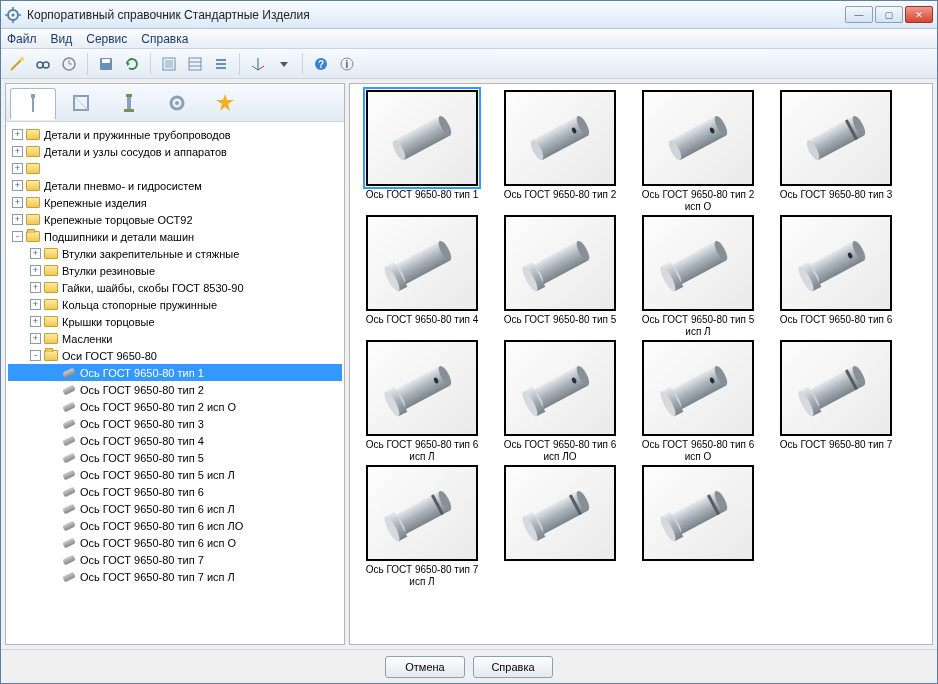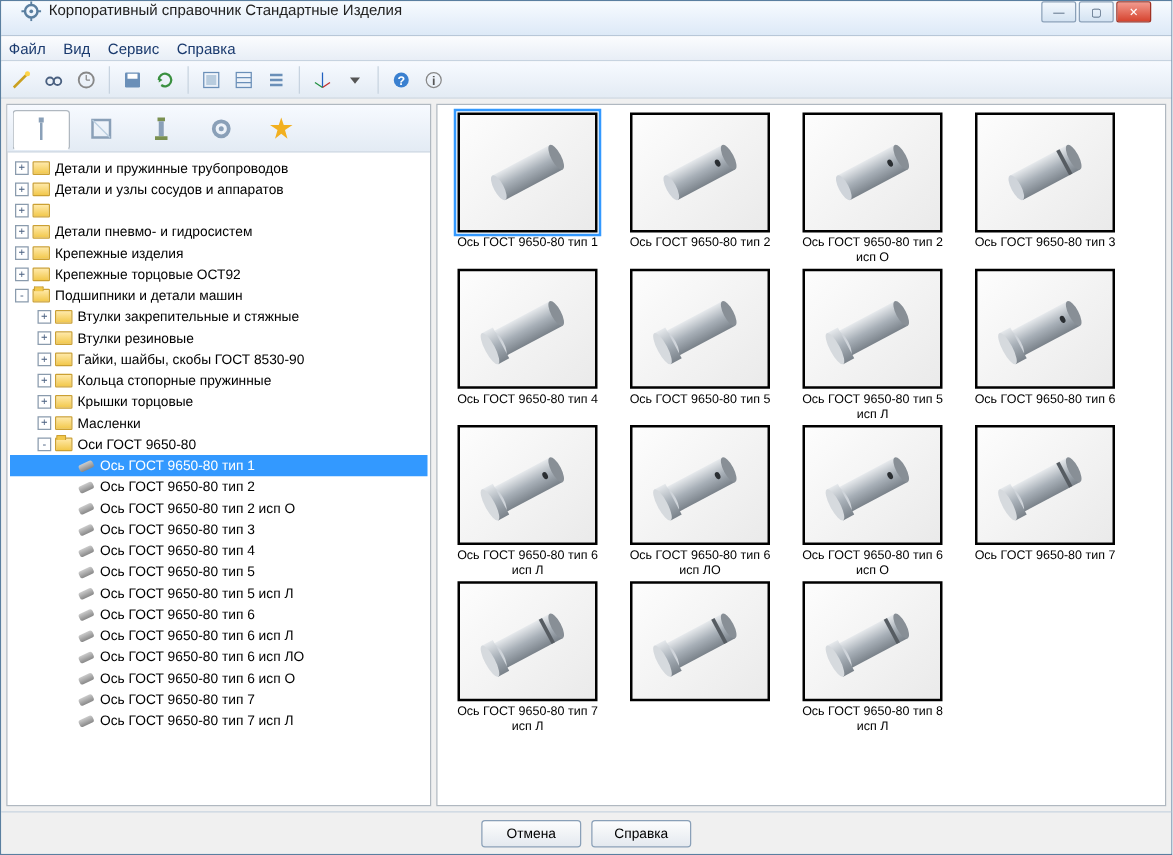--- a/index.html
+++ b/index.html
@@ -1,18 +1,18 @@
 <!DOCTYPE html>
 <html><head>
 <meta charset="utf-8">
 <style>
   * { box-sizing: border-box; margin: 0; padding: 0; }
   body { font-family: "Segoe UI", Tahoma, sans-serif; font-size: 11px; background: #fff; width: 938px; height: 684px; overflow: hidden; }
   .window { width: 938px; height: 684px; border: 1px solid #5a7fa0; display: flex; flex-direction: column; background: #f0f0f0; }
-  .titlebar { height: 28px; background: linear-gradient(#f7fbff,#dde9f7); display: flex; padding: 0 16px; border-bottom: 1px solid #b8c7d8; }
+  .titlebar { height: 28px; background: linear-gradient(#f7fbff,#dde9f7); display: flex; align-items: center; padding: 0 4px; border-bottom: 1px solid #b8c7d8; }
   .title-icon { width: 16px; height: 16px; margin-right: 6px; }
   .titlebar-title { font-size: 12px; color: #222; flex: 1; }
   .win-btns { display: flex; gap: 2px; }
   .win-btn { width: 28px; height: 17px; border: 1px solid #8aa0b8; border-radius: 2px; background: linear-gradient(#f3f8fd,#d4e3f2); display:flex; align-items:center; justify-content:center; font-size:9px; color:#3a506b; cursor:default;}
   .win-btn.close { background: linear-gradient(#f29a8e,#d6442f); color:#fff; border-color:#a03224;}
   .menubar { height: 20px; background: linear-gradient(#fbfcfe,#e8eef6); border-bottom: 1px solid #c7d3e0; display:flex; align-items:center; padding: 0 6px; gap: 14px; font-size: 12px; color:#1a3a6e;}
   .menubar span { cursor:default; }
   .toolbar { height: 30px; background: linear-gradient(#f7faff,#e3ebf4); border-bottom:1px solid #c7d3e0; display:flex; align-items:center; padding: 0 4px; gap:2px;}
   .tb-btn { width:24px; height:24px; display:flex; align-items:center; justify-content:center; border-radius:2px;}
   .tb-sep { width:1px; height:22px; background:#c7d3e0; margin:0 4px;}
@@ -729,21 +729,20 @@
                   </defs>
                   <rect x="-26" y="-11" width="52" height="22" fill="url(#g)"></rect>
                   <ellipse cx="-26" cy="0" rx="4" ry="11" fill="#cfd4da"></ellipse>
                   <ellipse cx="26" cy="0" rx="4" ry="11" fill="#888f96"></ellipse>
                   <rect x="-34" y="-14" width="10" height="28" fill="url(#g)"></rect>
                   <ellipse cx="-34" cy="0" rx="4" ry="14" fill="#d6dade"></ellipse>
                   <rect x="16" y="-11" width="3" height="22" fill="#565c62"></rect>
                 </g>
               </svg>
             </div>
-            <div class="thumb-label">Ось ГОСТ 9650-80 тип 8 исп Л</div>
           </div>
         </div>
     </div>
 
   </div>
 
   <div class="bottom">
     <button class="btn">Отмена</button>
     <button class="btn">Справка</button>
   </div>

